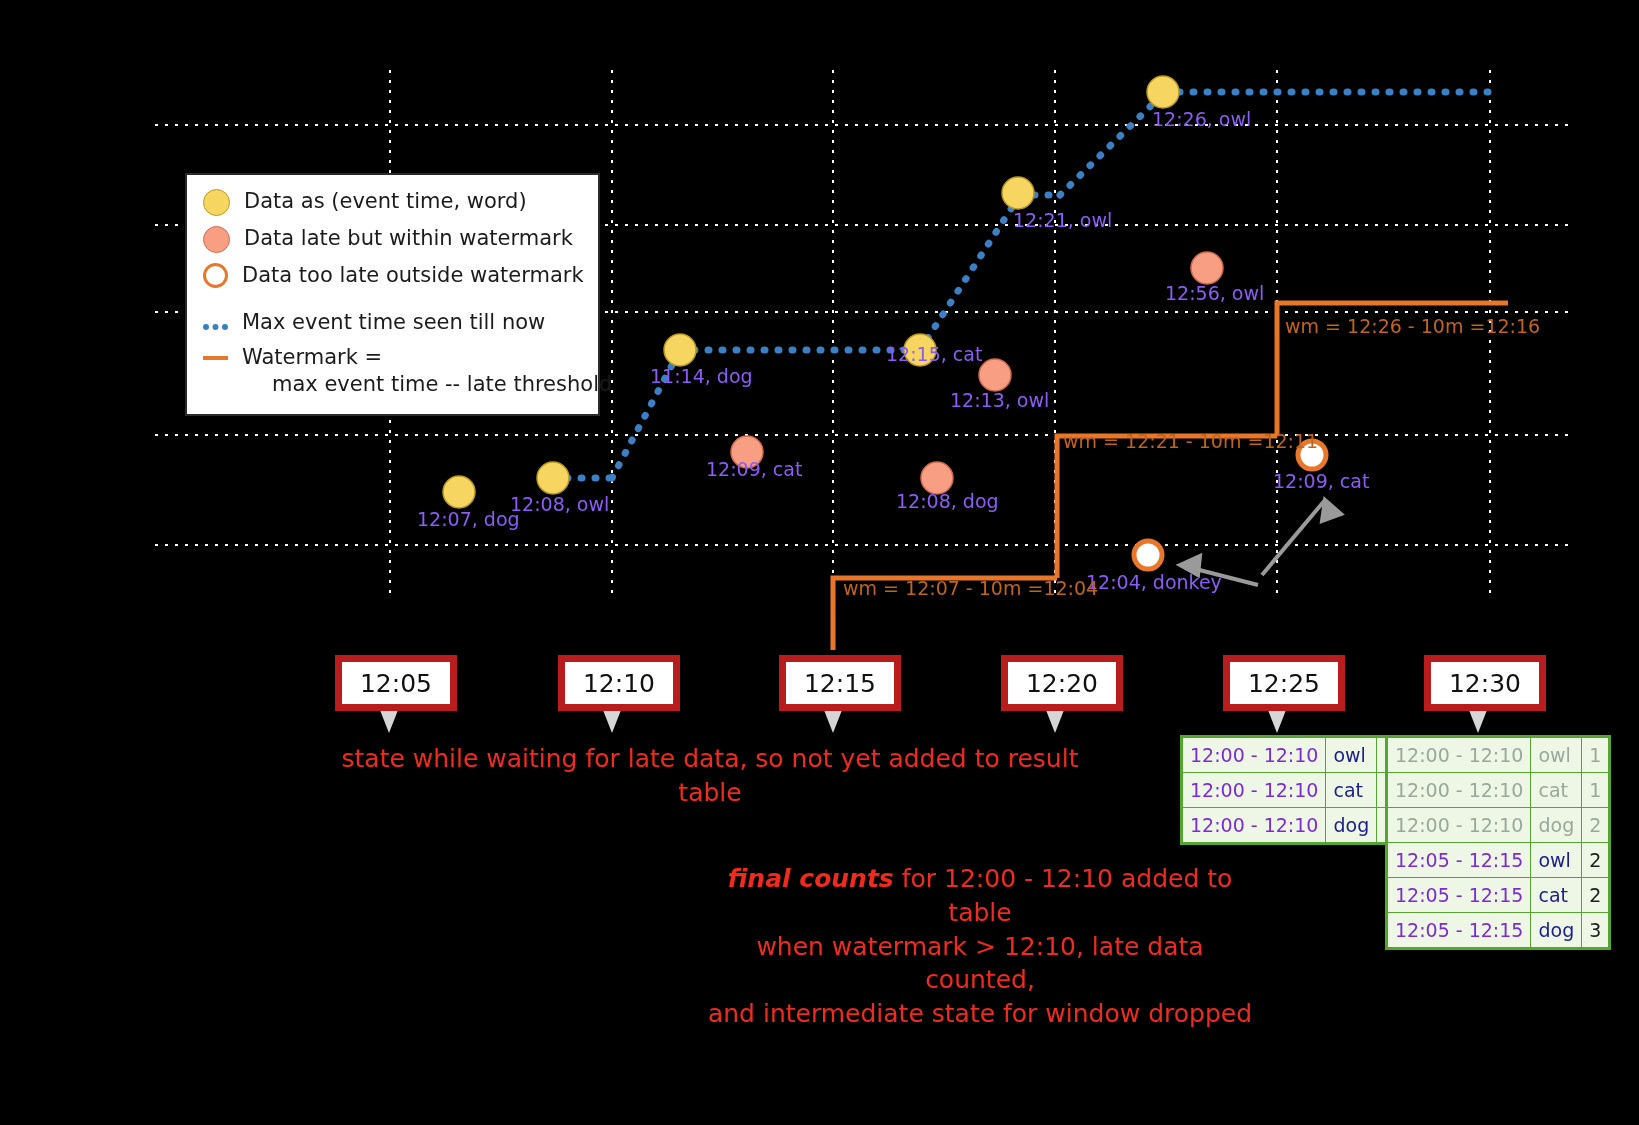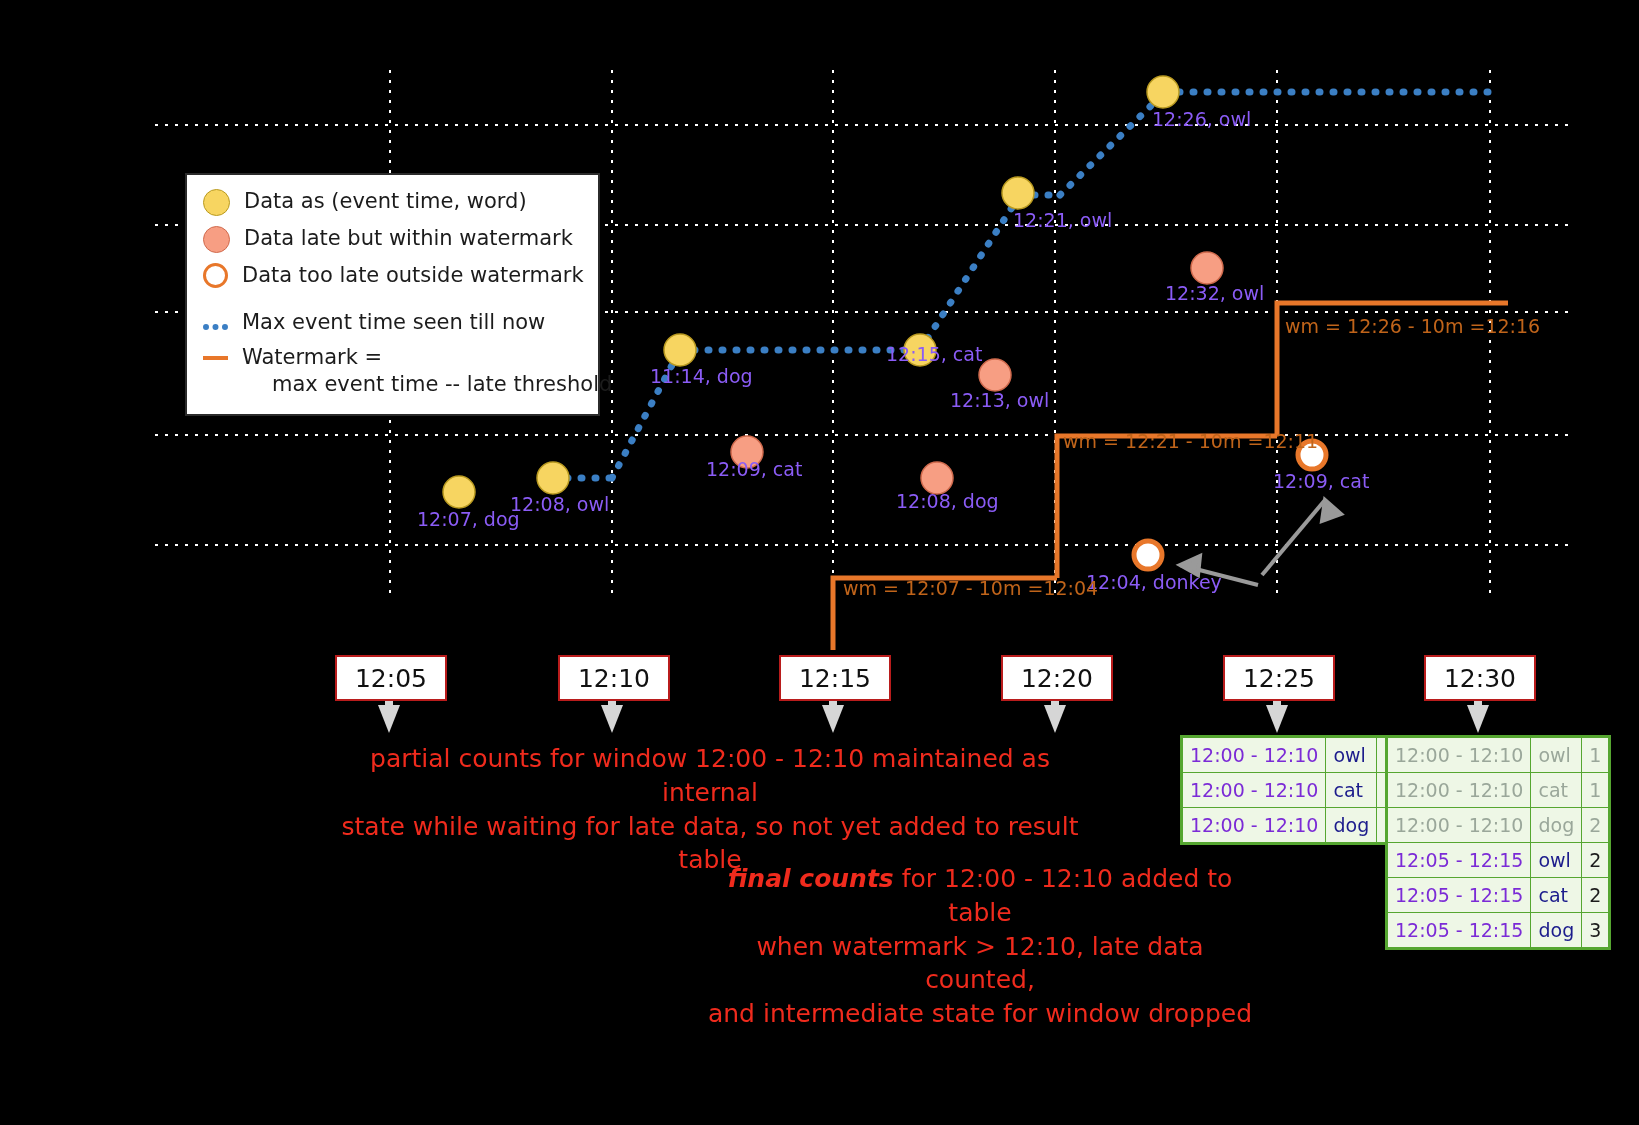--- a/index.html
+++ b/index.html
@@ -22,21 +22,21 @@
   .dashline{width:25px;height:0;border-top:6px dotted #3b7fc4;}
   .solidline{width:27px;height:0;border-top:4px solid #e8772a;}
   .legend .multi{line-height:1.28;}
   .legend .indent{padding-left:30px;display:block;}
 
   
   .ptlabel{position:absolute;font-size:19px;color:#8b5cf6;white-space:nowrap;}
   .wmlabel{position:absolute;font-size:19px;color:#c0641a;white-space:nowrap;}
 
   
-  .tick{position:absolute;width:108px;height:42px;background:#fff;border:2px solid #b91c1c;
+  .tick{position:absolute;width:108px;height:42px;background:#fff;border:7px solid #b91c1c;
         display:flex;align-items:center;justify-content:center;font-size:25px;color:#111;}
 
   
   .callout{position:absolute;left:1266px;top:564px;width:238px;height:68px;background:#fff;
            border:1px solid #c9c9c9;padding:8px 10px;box-sizing:border-box;
            font-size:21px;color:#111;line-height:1.25;}
 
   
   .redtext{position:absolute;color:#f02b1d;font-size:25px;text-align:center;line-height:1.35;}
   .redtext .ital{font-style:italic;font-weight:bold;}
@@ -161,38 +161,37 @@
 
   <div class="ptlabel" style="left:417px;top:508px;">12:07, dog</div>
   <div class="ptlabel" style="left:510px;top:493px;">12:08, owl</div>
   <div class="ptlabel" style="left:650px;top:365px;">11:14, dog</div>
   <div class="ptlabel" style="left:886px;top:343px;">12:15, cat</div>
   <div class="ptlabel" style="left:1013px;top:209px;">12:21, owl</div>
   <div class="ptlabel" style="left:1152px;top:108px;">12:26, owl</div>
   <div class="ptlabel" style="left:706px;top:458px;">12:09, cat</div>
   <div class="ptlabel" style="left:896px;top:490px;">12:08, dog</div>
   <div class="ptlabel" style="left:950px;top:389px;">12:13, owl</div>
-  <div class="ptlabel" style="left:1165px;top:282px;">12:32, owl</div>
+  <div class="ptlabel" style="left:1165px;top:282px;">12:56, owl</div>
   <div class="ptlabel" style="left:1086px;top:571px;">12:04, donkey</div>
   <div class="ptlabel" style="left:1273px;top:470px;">12:09, cat</div>
 
   <div class="wmlabel" style="left:843px;top:577px;">wm = 12:07 - 10m =12:04</div>
   <div class="wmlabel" style="left:1063px;top:430px;">wm = 12:21 - 10m =12:11</div>
   <div class="wmlabel" style="left:1285px;top:315px;">wm = 12:26 - 10m =12:16</div>
 
 
   <div class="tick" style="left:335px;top:655px;">12:05</div>
   <div class="tick" style="left:558px;top:655px;">12:10</div>
   <div class="tick" style="left:779px;top:655px;">12:15</div>
   <div class="tick" style="left:1001px;top:655px;">12:20</div>
   <div class="tick" style="left:1223px;top:655px;">12:25</div>
   <div class="tick" style="left:1424px;top:655px;">12:30</div>
 
   <div class="redtext" style="left:330px;top:742px;width:760px;">
-    <div>partial counts for window 12:00 - 12:10 maintained as internal</div>
     <div>state while waiting for late data, so not yet added  to result table</div>
   </div>
 
   <div class="redtext" style="left:700px;top:862px;width:560px;">
     <div>
       <span class="ital">final counts</span><span> for 12:00 - 12:10 added to table</span>
     </div>
     <div>when watermark &gt; 12:10, late data counted,</div>
     <div>and intermediate state for window dropped</div>
   </div>

